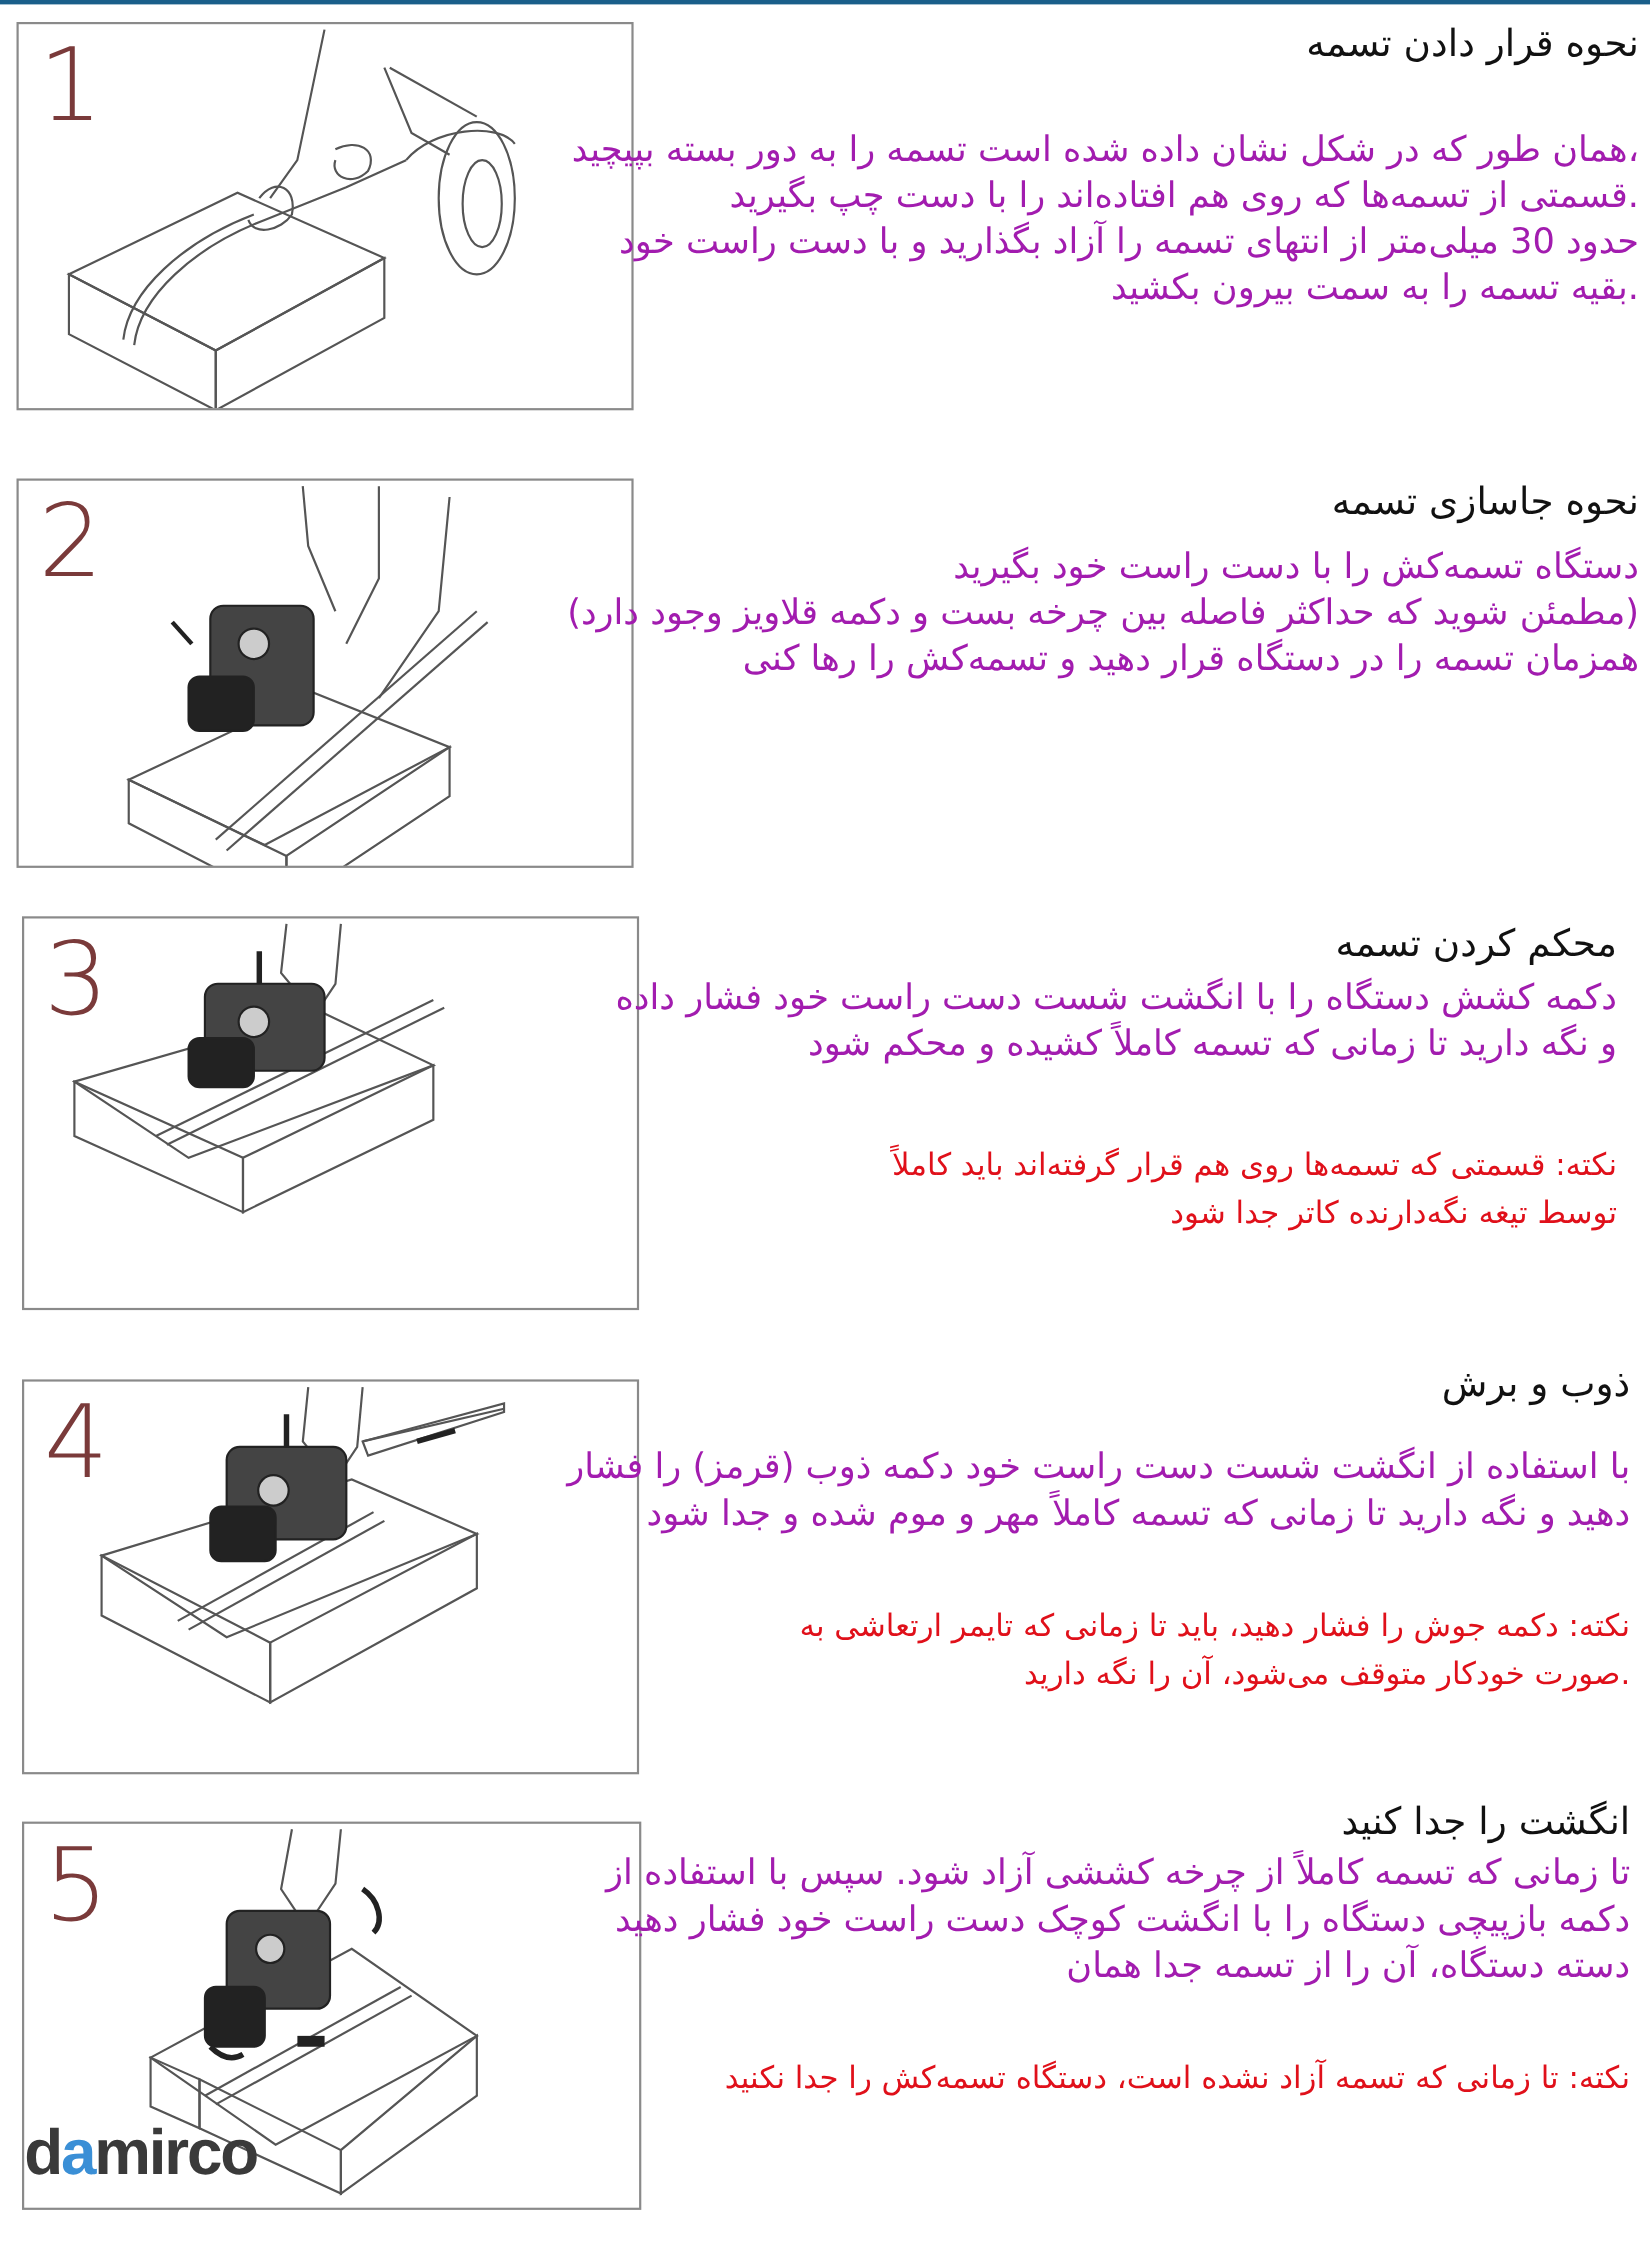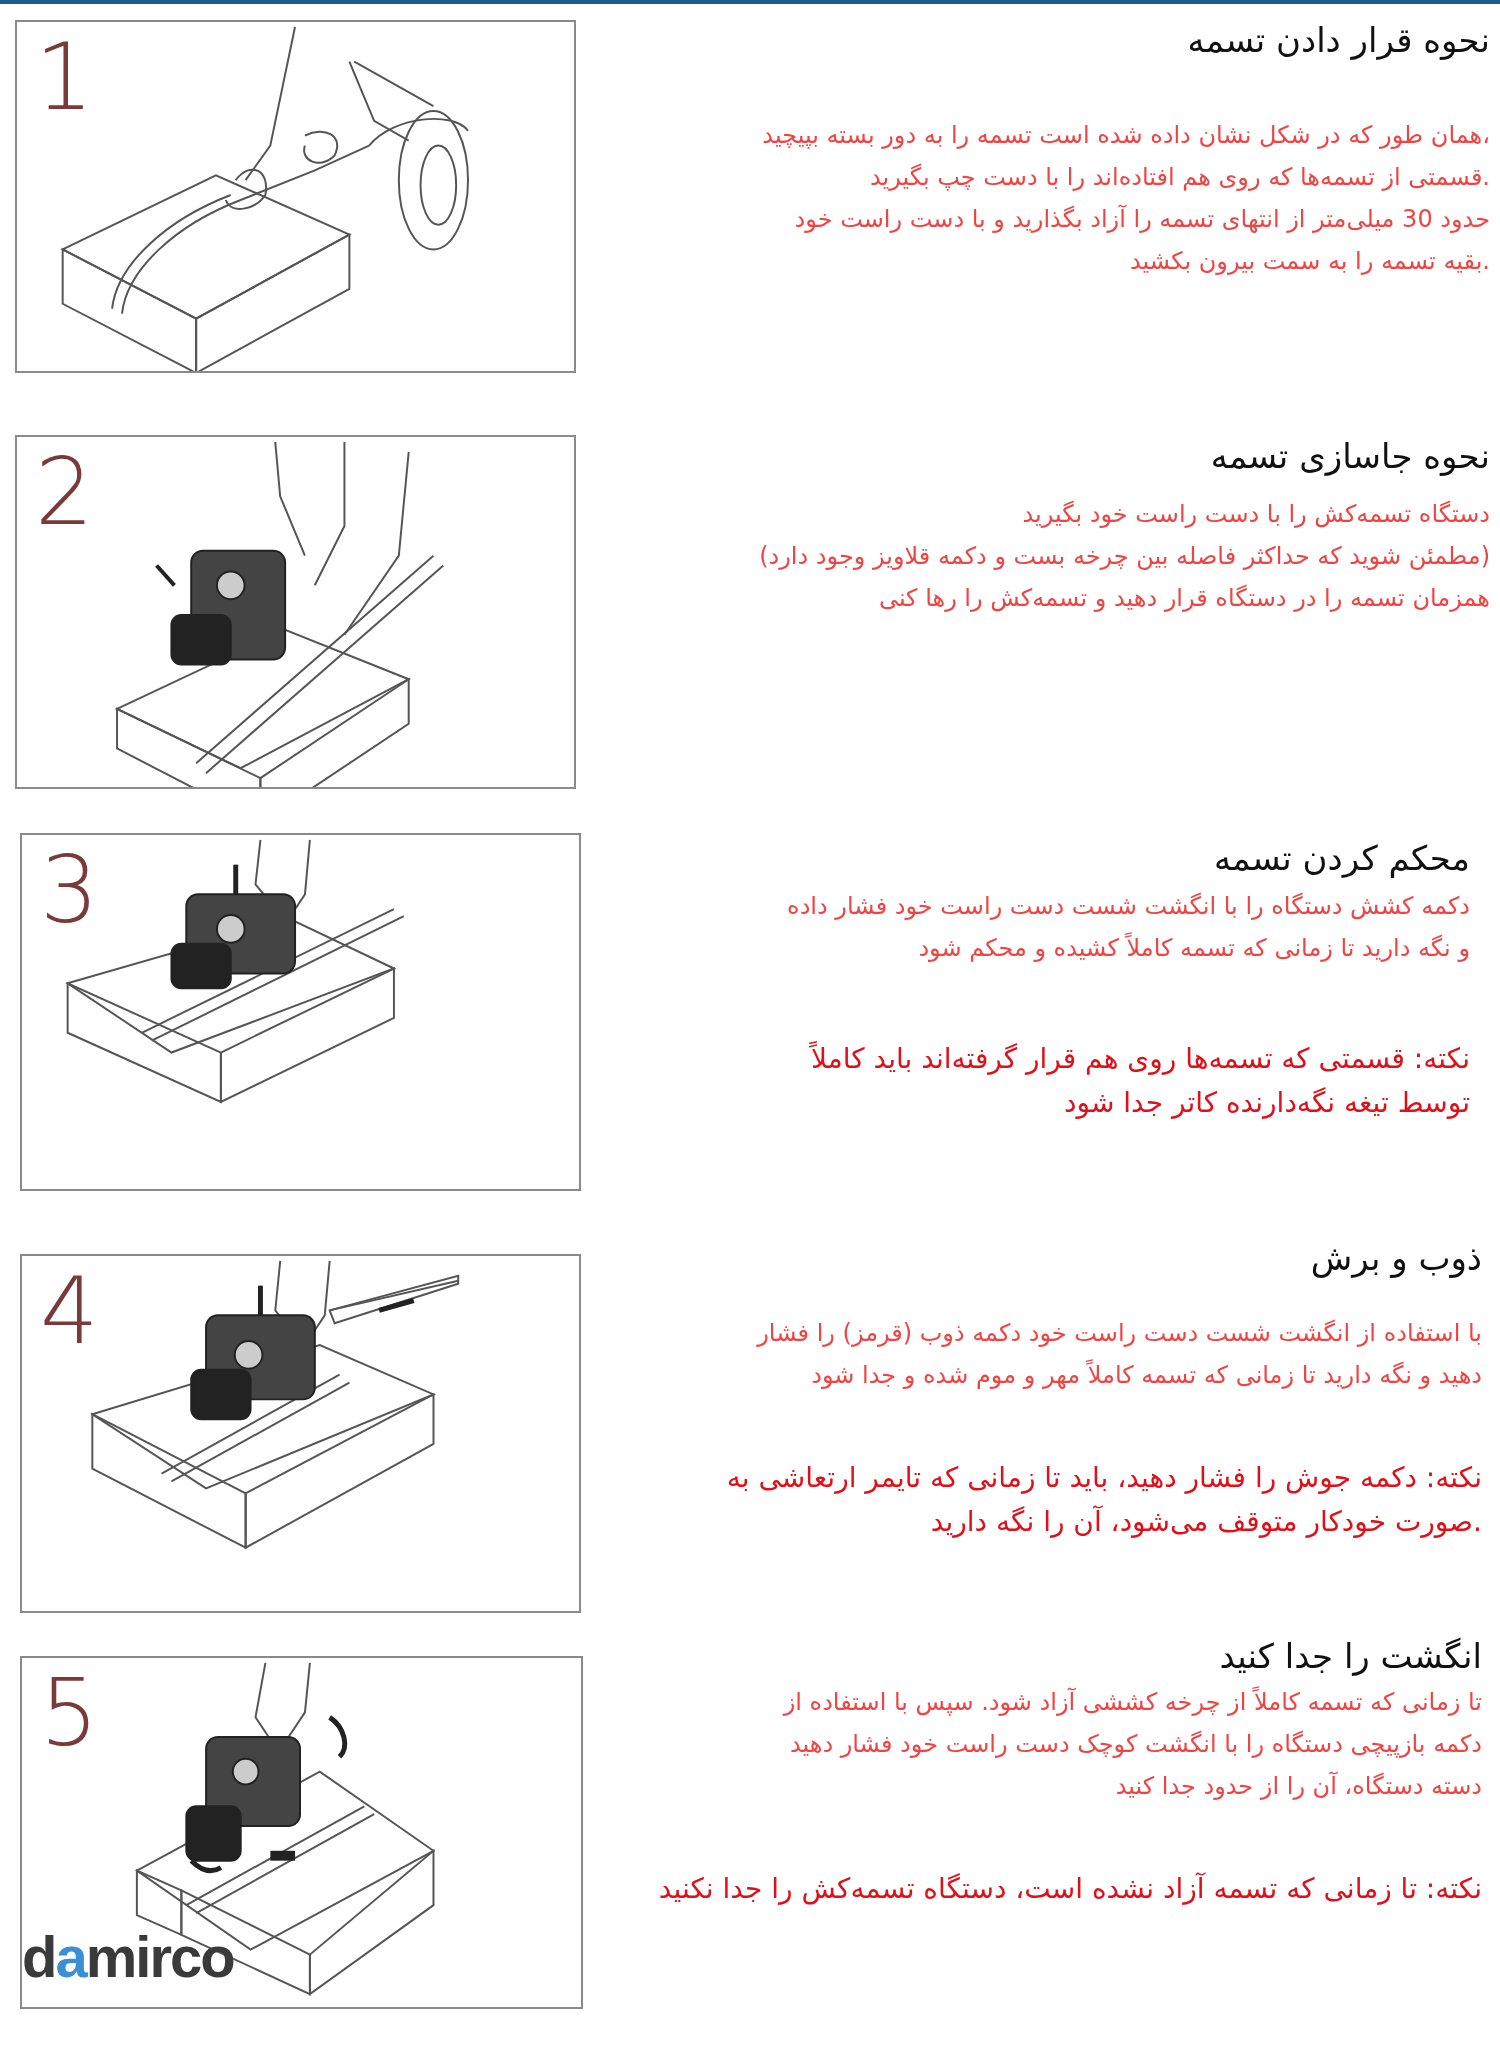--- a/index.html
+++ b/index.html
@@ -6,21 +6,21 @@
   body { width:1500px; height:2045px; position:relative; overflow:hidden;
          font-family:"DejaVu Sans", sans-serif; }
   .topbar { position:absolute; left:0; top:0; width:1500px; height:4px; background:#1a5f8a; }
   .frame { position:absolute; border:2px solid #8a8a8a; background:#fff; box-sizing:border-box; }
   .frame svg { position:absolute; left:0; top:0; width:100%; height:100%; }
   .stepnum { position:absolute; left:18px; top:10px; font-family:"DejaVu Sans", sans-serif;
              font-weight:200; font-size:92px; color:#7a3a3a; line-height:1; }
   .textcol { position:absolute; right:10px; direction:rtl; text-align:right; }
   .title { font-family:"DejaVu Sans", sans-serif; font-size:34px; color:#111; line-height:1.1;
            white-space:nowrap; }
-  .body-line { font-family:"DejaVu Sans", sans-serif; font-size:24px; color:#ef4444; line-height:42px;
+  .body-line { font-family:"DejaVu Sans", sans-serif; font-size:32px; color:#a21caf; line-height:42px;
                white-space:nowrap; }
   .note-line { font-family:"DejaVu Sans", sans-serif; font-size:28px; color:#e0101a; line-height:44px;
                white-space:nowrap; }
   .logo { position:absolute; left:22px; top:1928px; font-family:"Liberation Sans", sans-serif;
           font-weight:bold; font-size:58px; color:#3a3a3a; letter-spacing:-2px; line-height:1; }
   .logo .a { color:#3a8fd6; }
 </style>
 </head>
 <body>
 
@@ -169,16 +169,16 @@
     <path d="M170,205 C180,215 190,218 200,212" stroke="#222" stroke-width="5" fill="none"></path>
     <rect x="250" y="195" width="25" height="10" fill="#222"></rect>
   </svg>
 </div>
 <div class="logo"><span>d</span><span class="a">a</span><span>mirco</span></div>
 <div class="textcol" style="top:1638px; width:920px; right:18px;">
   <div class="title">انگشت را جدا کنید</div>
   <div style="height:6px;"></div>
   <div class="body-line">تا زمانی که تسمه کاملاً از چرخه کششی آزاد شود. سپس با استفاده از</div>
   <div class="body-line">دکمه بازپیچی دستگاه را با انگشت کوچک دست راست خود فشار دهید</div>
-  <div class="body-line">دسته دستگاه، آن را از حدود جدا کنید</div>
+  <div class="body-line">دسته دستگاه، آن را از تسمه جدا همان</div>
   <div style="height:60px;"></div>
   <div class="note-line">نکته: تا زمانی که تسمه آزاد نشده است، دستگاه تسمه‌کش را جدا نکنید</div>
 </div>
 
 </body></html>

